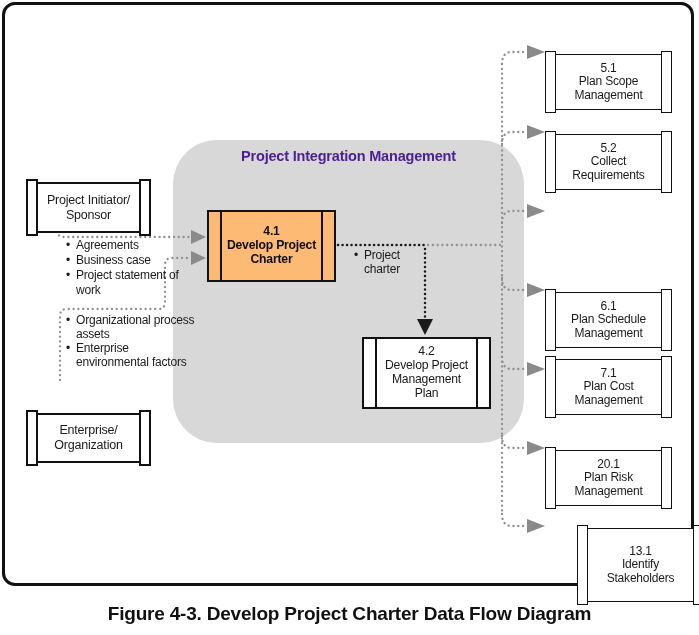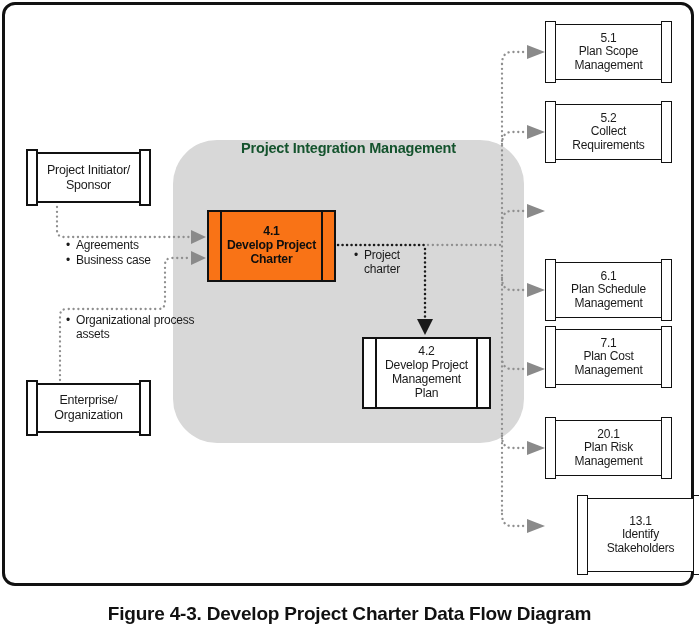--- a/index.html
+++ b/index.html
@@ -10,30 +10,30 @@
   }
   .frame{
     position:absolute;left:2px;top:2px;width:692px;height:584px;
     border:3px solid #111;border-radius:13px;background:#fff;
   }
   .panel{
     position:absolute;left:173px;top:140px;width:351px;height:303px;
     background:#d8d8d8;border-radius:44px;
   }
   .panel-title{
-    margin-top:0;text-align:center;font-weight:bold;font-size:14.5px;
-    letter-spacing:-0.2px;color:#14532d;
+    margin-top:8px;text-align:center;font-weight:bold;font-size:14.5px;
+    letter-spacing:-0.2px;color:#4c1d95;
   }
   svg.flows{position:absolute;left:0;top:0;width:699px;height:635px;pointer-events:none;}
 
   
   .scrollbox{
     position:absolute;background:#fff;border:2px solid #111;
     display:flex;flex-direction:column;align-items:center;justify-content:center;
-    text-align:center;letter-spacing:-0.2px;
+    text-align:center;letter-spacing:-0.2px;margin-top:30px;
   }
   .scrollbox .bar{position:absolute;width:12px;background:#fff;border:2px solid #111;}
   .scrollbox .bar-l{left:-2px;}
   .scrollbox .bar-r{right:-2px;}
   .entity .bar{top:-5px;bottom:-5px;}
   .entity{font-size:12.5px;line-height:15px;}
   .target{border-width:1.7px;font-size:12px;line-height:13.5px;}
   .target .bar{top:-4px;bottom:-4px;border-width:1.7px;width:11px;}
   .target .bar-l{left:-1.7px;}
   .target .bar-r{right:-1.7px;}
@@ -43,21 +43,21 @@
   .process{
     position:absolute;border:2.2px solid #111;
     display:flex;flex-direction:column;align-items:center;justify-content:center;
     text-align:center;font-size:12.2px;line-height:13.8px;letter-spacing:-0.2px;
   }
   .process::before,.process::after{
     content:"";position:absolute;top:0;bottom:0;width:1.8px;background:#111;
   }
   .process::before{left:11px;}
   .process::after{right:11px;}
-  .process-shaded{background:#f97316;font-weight:bold;color:#0e0e0e;}
+  .process-shaded{background:#fdba74;font-weight:bold;color:#0e0e0e;}
   .process-plain{background:#fff;text-align:right;}
 
   .bullets{position:absolute;font-size:12px;letter-spacing:-0.2px;}
   .bullets ul{margin:0;padding:0;list-style:none;}
   .bullets li{position:relative;padding-left:10px;}
   .bullets li::before{content:"\2022";position:absolute;left:0;top:0;}
   .list-a{line-height:15px;}
   .list-b{line-height:14px;}
   .out-label{line-height:13.5px;}
 
@@ -182,26 +182,28 @@
     <span class="bar bar-r"></span>
     <span class="txt">13.1</span>
     <span class="txt">Identify</span>
     <span class="txt">Stakeholders</span>
   </div>
 
   <div class="bullets list-a" style="left:66px;top:238px;width:120px">
     <ul>
       <li>Agreements</li>
       <li>Business case</li>
+      <li>Project statement of work</li>
     </ul>
   </div>
 
   <div class="bullets list-b" style="left:66px;top:313px;width:134px">
     <ul>
       <li>Organizational process assets</li>
+      <li>Enterprise environmental factors</li>
     </ul>
   </div>
 
   <div class="bullets out-label" style="left:354px;top:249px;width:58px">
     <ul>
       <li>Project charter</li>
     </ul>
   </div>
 
   <div class="caption">Figure 4-3. Develop Project Charter Data Flow Diagram</div>

